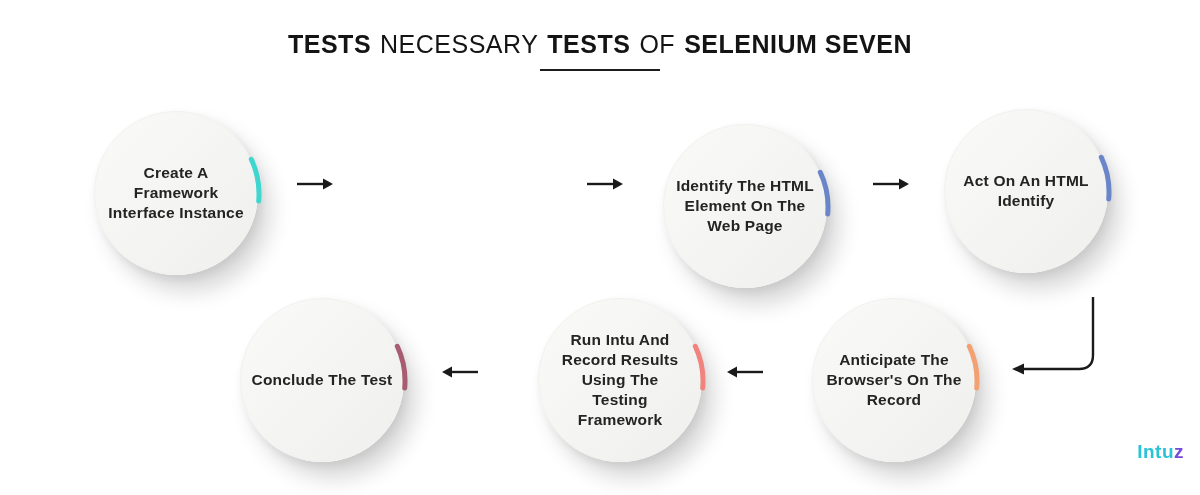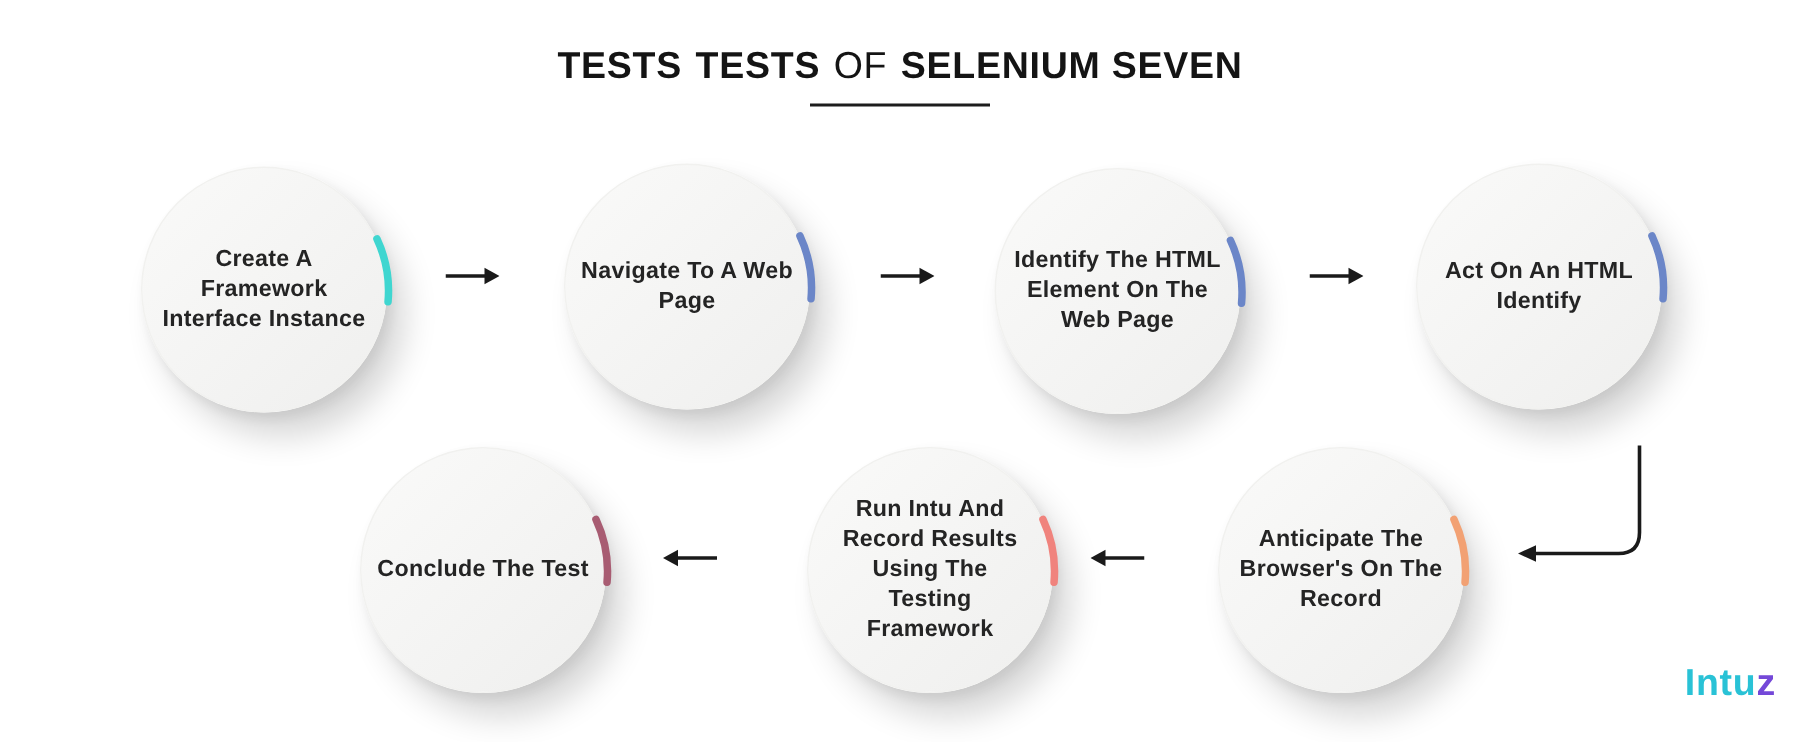--- a/index.html
+++ b/index.html
@@ -28,65 +28,60 @@
   }
   .step .label{
     width:150px;font-size:15.5px;font-weight:700;color:#242424;line-height:1.28;
     letter-spacing:.2px;
   }
   .step .arc{
     position:absolute;left:-3px;top:-3px;width:170px;height:170px;pointer-events:none;
   }
   #c1{left:94px;top:111px;}
   #c2{left:376px;top:109px;}
-  #c3{left:663px;top:112px;}
+  #c3{left:663px;top:124px;}
   #c4{left:944px;top:109px;}
   #c5{left:812px;top:298px;}
   #c6{left:538px;top:298px;}
   #c7{left:240px;top:298px;text-align:center;}
   #c6 .label{width:134px;}
   
   .h-arrow{position:absolute;width:36px;height:16px;}
   #ar1{left:297px;top:176px;}
   #ar2{left:587px;top:176px;}
   #ar3{left:873px;top:176px;}
   #al1{left:727px;top:364px;}
   #al2{left:442px;top:364px;}
   .bent-arrow{position:absolute;left:1010px;top:295px;width:95px;height:85px;}
   
   .logo{
-    position:absolute;right:16px;top:441px;font-size:25px;font-weight:700;letter-spacing:.5px;
+    position:absolute;right:16px;top:441px;font-size:19px;font-weight:700;letter-spacing:.5px;
   }
 </style>
 </head>
 <body>
 
 <div id="canvas">
 
   <div class="title">
     <span class="seg-bold">TESTS</span>
+    <span class="seg-reg">NECESSARY</span>
     <span class="seg-bold">TESTS</span>
     <span class="seg-reg">OF</span>
     <span class="seg-bold">SELENIUM SEVEN</span>
   </div>
   <div class="title-underline"></div>
 
   <div class="step" id="c1">
     <svg class="arc" viewBox="0 0 170 170">
       <path d="M 159.3 50.3 A 82 82 0 0 1 166.7 92.1" fill="none" stroke-width="5" stroke-linecap="round" stroke="#3fd6d0"></path>
     </svg>
     <div class="label">Create A Framework Interface Instance</div>
   </div>
 
-  <div class="step" id="c2">
-    <svg class="arc" viewBox="0 0 170 170">
-      <path d="M 159.3 50.3 A 82 82 0 0 1 166.7 92.1" fill="none" stroke-width="5" stroke-linecap="round" stroke="#6b86c8"></path>
-    </svg>
-    <div class="label">Navigate To A Web Page</div>
-  </div>
 
   <div class="step" id="c3">
     <svg class="arc" viewBox="0 0 170 170">
       <path d="M 159.3 50.3 A 82 82 0 0 1 166.7 92.1" fill="none" stroke-width="5" stroke-linecap="round" stroke="#6b86c8"></path>
     </svg>
     <div class="label">Identify The HTML Element On The Web Page</div>
   </div>
 
   <div class="step" id="c4">
     <svg class="arc" viewBox="0 0 170 170">

